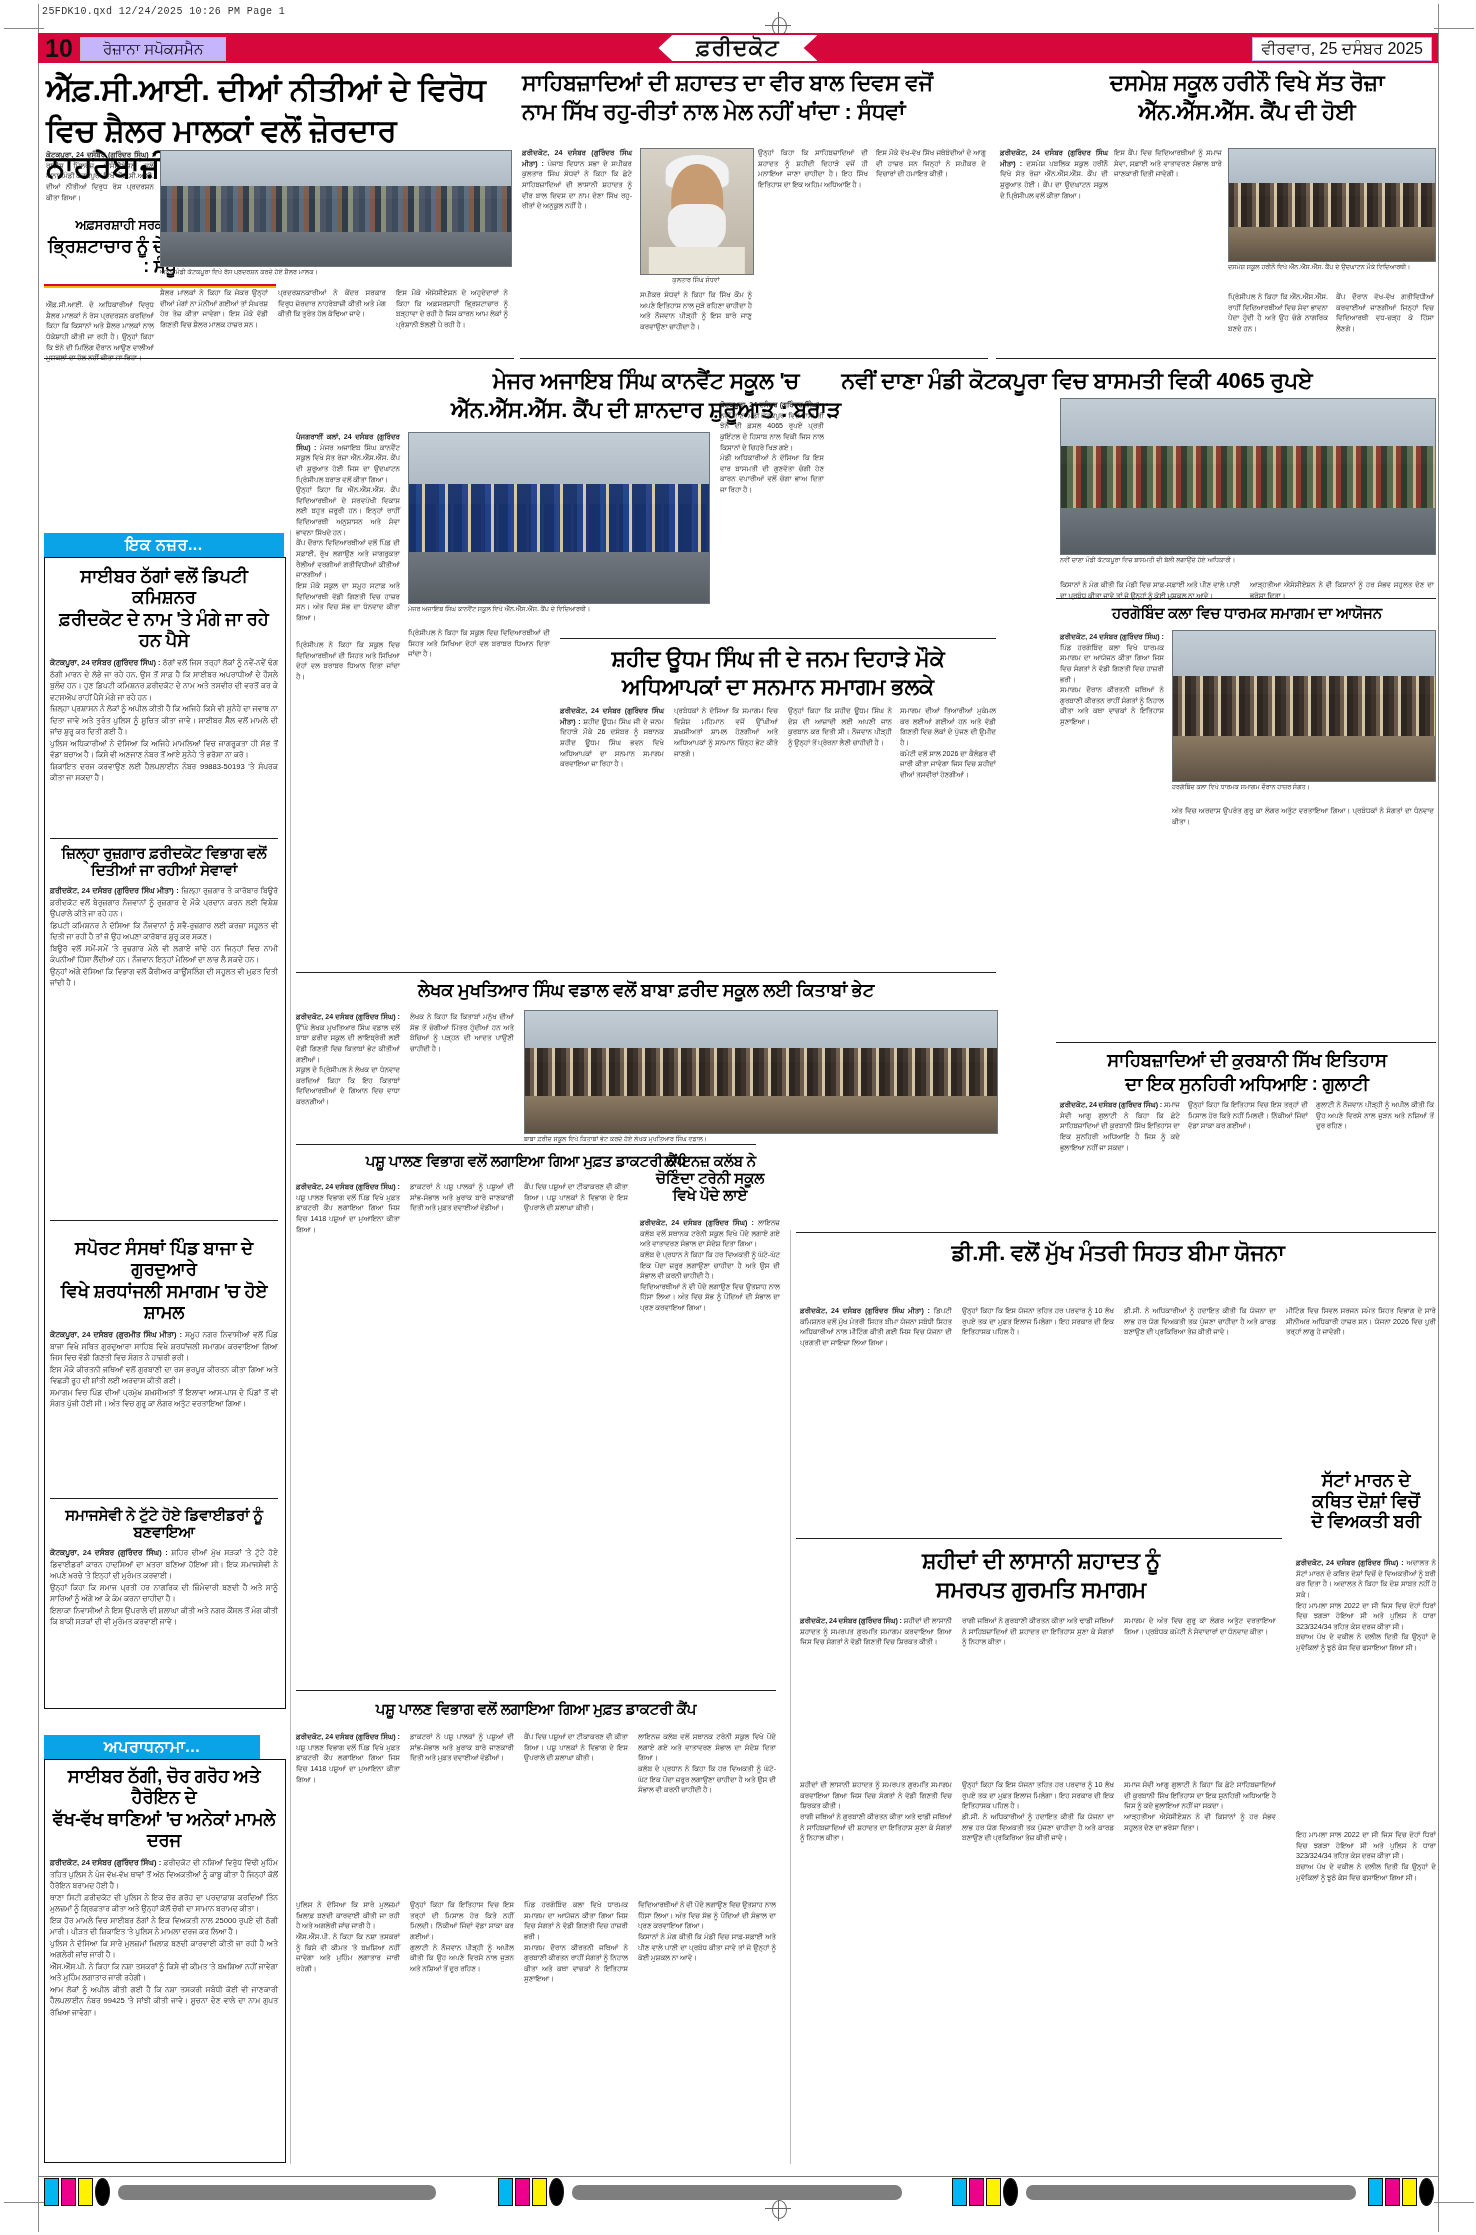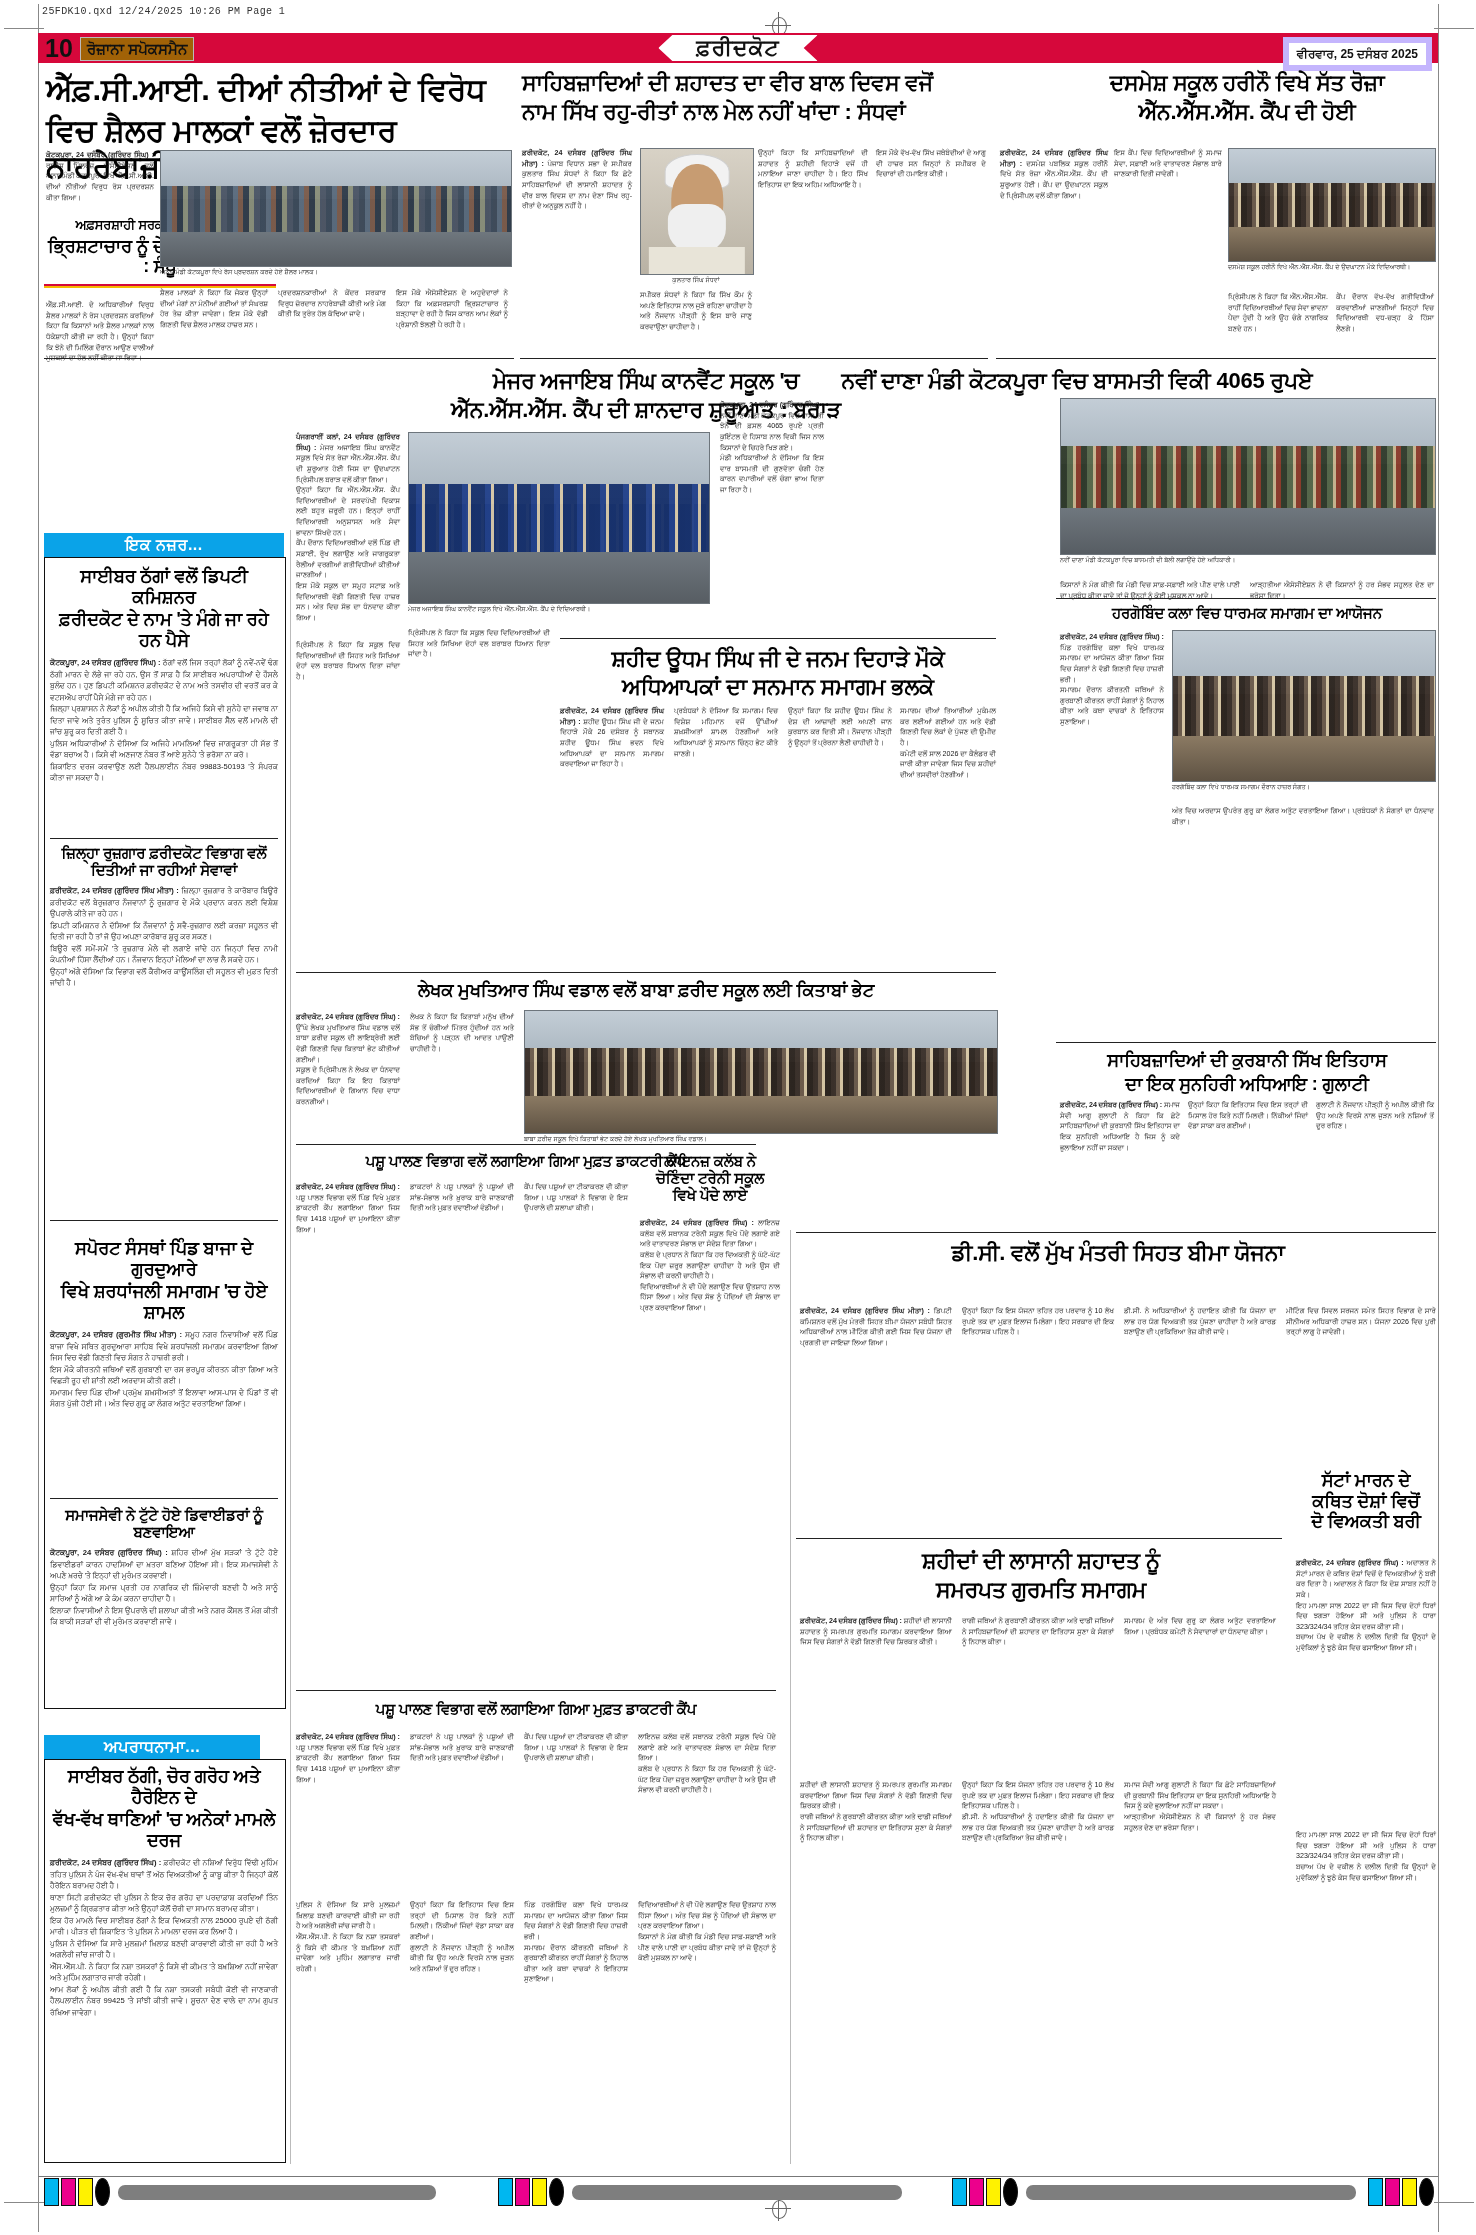--- a/index.html
+++ b/index.html
@@ -21,28 +21,28 @@
   .reg-mark::before,.reg-mark::after{content:"";position:absolute;background:#666;}
   .reg-mark::before{left:50%;top:0;width:1px;height:100%;}
   .reg-mark::after{top:50%;left:0;height:1px;width:100%;}
   .reg-ring{position:absolute;left:50%;top:50%;width:13px;height:17px;
     margin-left:-6.5px;margin-top:-8.5px;border:1px solid #666;border-radius:50%;}
 
   
   .masthead{position:absolute;left:38px;top:33px;width:1400px;height:30px;background:#d6083b;}
   .mh-pagenum{position:absolute;left:4px;top:2px;height:26px;display:flex;align-items:center;
     font-size:25px;font-weight:bold;color:#111;line-height:1;padding:0 3px;}
-  .mh-paper{position:absolute;left:42px;top:4px;height:22px;background:#a16207;border:1px solid #bbb;
-    display:flex;align-items:center;padding:0 6px;font-size:15px;font-weight:bold;color:#111;}
+  .mh-paper{position:absolute;left:42px;top:4px;height:22px;background:#c4b5fd;border:1px solid #bbb;
+    display:flex;align-items:center;padding:0 22px;font-size:15px;font-weight:normal;color:#111;}
   .mh-title-wrap{position:absolute;left:50%;top:2px;transform:translateX(-50%);
     height:26px;background:#fff;display:flex;align-items:center;justify-content:center;
     padding:0 38px;clip-path:polygon(14px 0,100% 0,calc(100% - 14px) 50%,100% 100%,14px 100%,0 50%);}
   .mh-title{font-size:22px;font-weight:bold;color:#111;letter-spacing:1px;}
-  .mh-date{position:absolute;right:6px;top:4px;height:22px;background:#fff;border:6px solid #c4b5fd;
-    display:flex;align-items:center;padding:0 8px;font-size:12px;font-weight:bold;color:#111;}
+  .mh-date{position:absolute;right:6px;top:4px;height:22px;background:#fff;border:1px solid #c4b5fd;
+    display:flex;align-items:center;padding:0 8px;font-size:16px;font-weight:normal;color:#111;}
 
   
   .hl{font-weight:bold;color:#000;line-height:1.14;letter-spacing:-0.2px;}
   .hl-xl{font-size:31px;}
   .hl-lg{font-size:22px;}
   .hl-md{font-size:18px;}
   .hl-sm{font-size:15px;}
   .rule-thin{height:1px;background:#222;}
 
   .col{position:absolute;}

